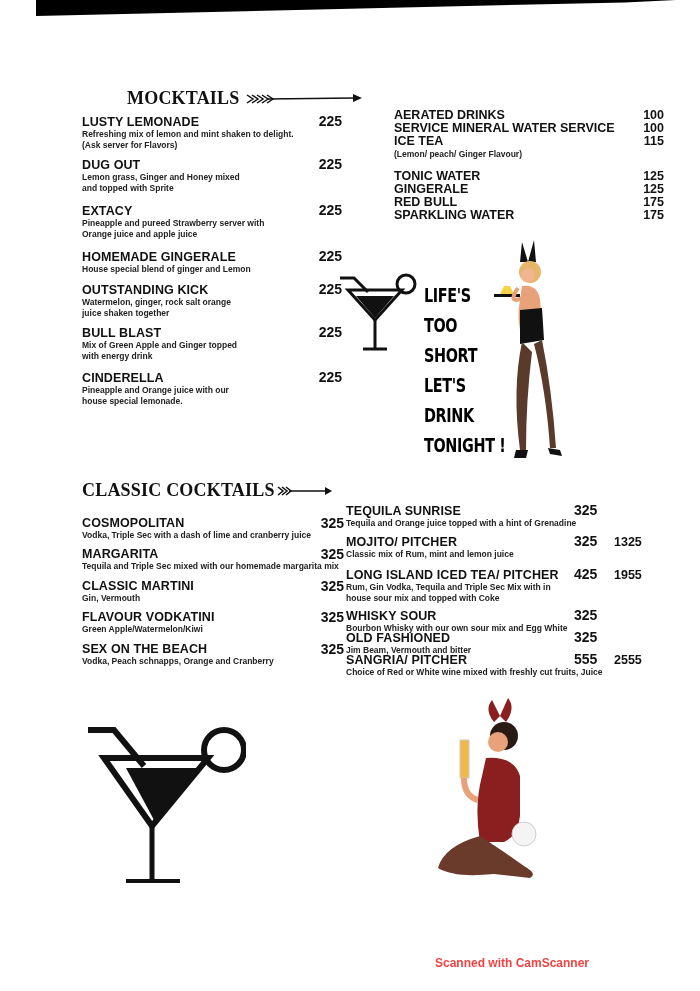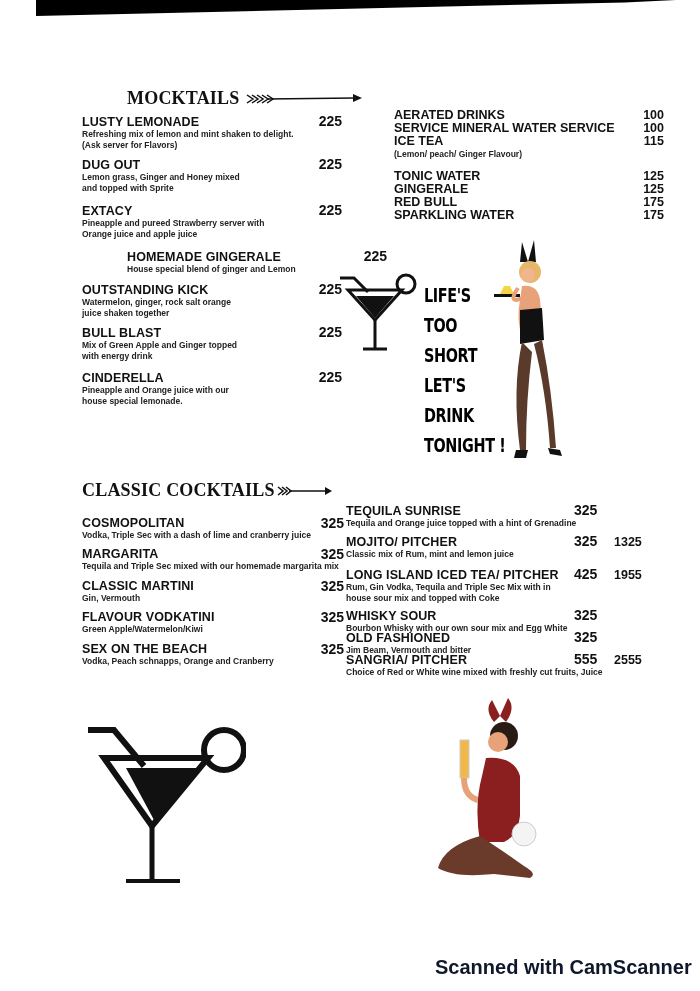--- a/index.html
+++ b/index.html
@@ -31,21 +31,21 @@
   .r-item { position: absolute; width: 300px; }
   .r-item .row { display: flex; align-items: baseline; }
   .r-item .name { width: 228px; }
   .r-item .price { width: 40px; }
   .r-item .price2 { font-weight: bold; font-size: 12.5px; }
 
   .slogan {
     font-family: "DejaVu Sans", sans-serif; font-weight: bold; font-size: 20px; line-height: 30px;
     transform: scaleX(0.72); transform-origin: left top; letter-spacing: -0.5px; color: #000;
   }
-  .watermark { position: absolute; left: 435px; top: 956px; font-weight: bold; font-size: 20px; color: #0f172a; }
+  .watermark { position: absolute; left: 435px; top: 956px; font-weight: bold; font-size: 12px; color: #ef4444; }
 </style>
 </head>
 <body>
 
 <div class="top-bar"></div>
 
 <div class="abs section-title" style="left:82px; top:88px;margin-left:45px;">
   <span>MOCKTAILS</span>
   <svg class="arrow" width="118" height="12" viewBox="0 0 118 12">
     <path d="M2 2 L8 6 L2 10 M7 2 L13 6 L7 10 M12 2 L18 6 L12 10 M17 2 L23 6 L17 10 M22 2 L28 6 L22 10" stroke="#111" stroke-width="1.5" fill="none"></path>
@@ -71,21 +71,21 @@
   <div class="desc">and topped with Sprite</div>
 </div>
 <div class="item" style="left:82px; top:203px;">
   <div class="row">
       <span class="name">EXTACY</span>
       <span class="price">225</span>
     </div>
   <div class="desc">Pineapple and pureed Strawberry server with</div>
   <div class="desc">Orange juice and apple juice</div>
 </div>
-<div class="item" style="left:82px; top:249px;margin-left:45px;">
+<div class="item" style="left:82px; top:249px;">
   <div class="row">
       <span class="name">HOMEMADE GINGERALE</span>
       <span class="price">225</span>
     </div>
   <div class="desc">House special blend of ginger and Lemon</div>
 </div>
 <div class="item" style="left:82px; top:282px;">
   <div class="row">
       <span class="name">OUTSTANDING KICK</span>
       <span class="price">225</span>

